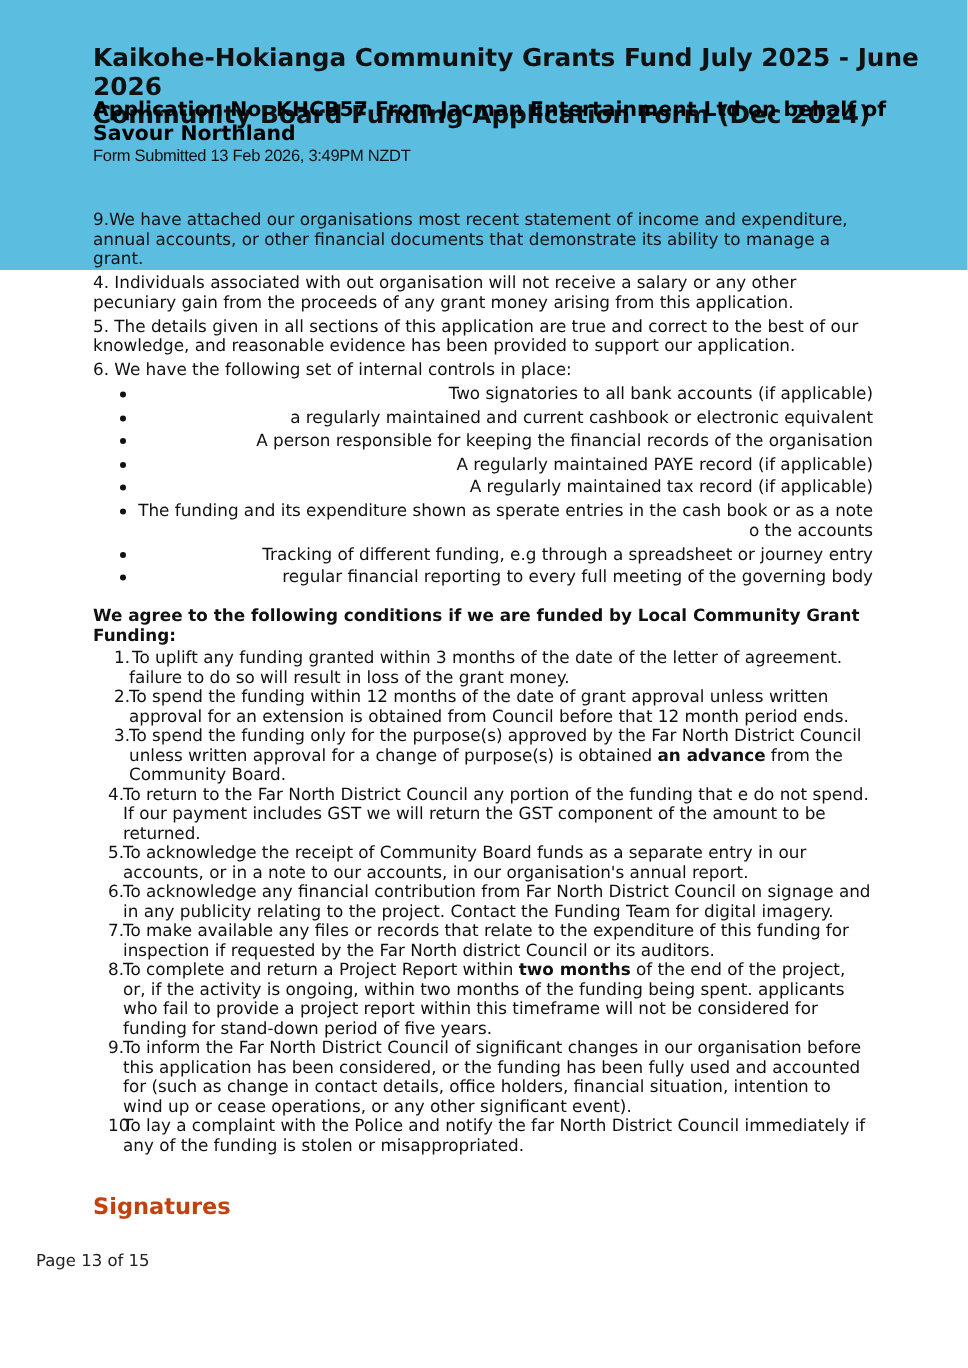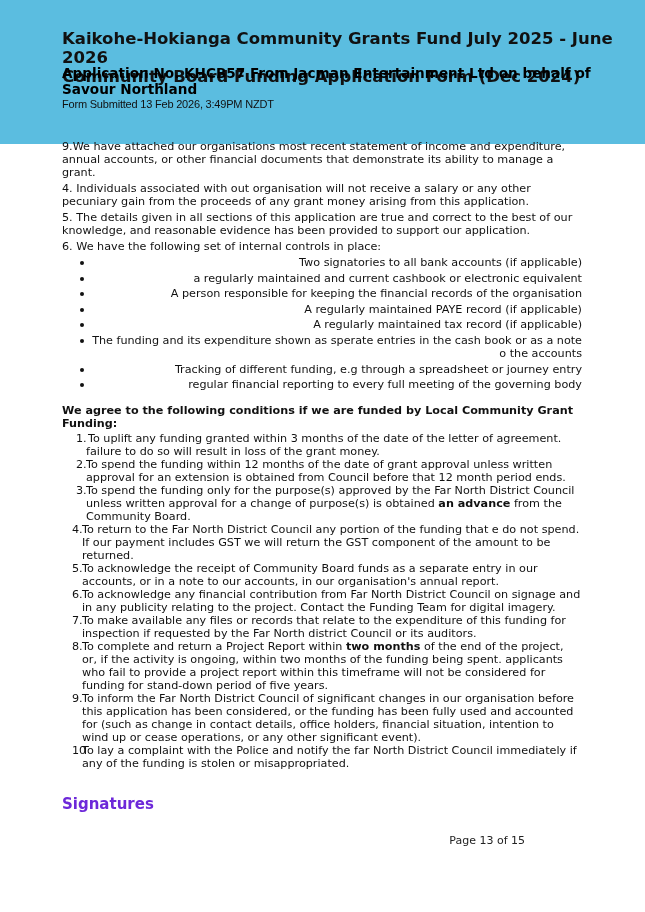--- a/index.html
+++ b/index.html
@@ -2,21 +2,21 @@
 <html><head>
 <meta charset="utf-8">
 <style>
   html, body { margin: 0; padding: 0; }
   body {
     width: 645px; height: 912px; background: #ffffff; overflow: hidden;
     font-family: "DejaVu Sans", sans-serif; color: #111;
     position: relative;
   }
   .header {
-    position: absolute; left: 0; top: 0; width: 645px; height: 144px;
+    position: absolute; left: 0; top: 0; width: 645px; height: 180px;
     background: #5bbde0;
   }
   .h-title {
     position: absolute; left: 62px; top: 29px; width: 580px;
     font-weight: bold; font-size: 16.5px; line-height: 19px; color: #111;
   }
   .h-sub {
     position: absolute; left: 62px; top: 66px; width: 580px;
     font-weight: bold; font-size: 13.6px; line-height: 15.5px; color: #000000;
   }
@@ -36,25 +36,25 @@
     content: ""; position: absolute; left: 2px; top: 5px;
     width: 4px; height: 4px; border-radius: 50%; background: #111;
   }
   .bullets li.first { padding-left: 12px; }
   .agree-head { font-weight: bold; margin: 13px 0 2px 0; }
   .conds { margin: 0; padding: 0 0 0 14px; list-style: none; }
   .conds li { position: relative; padding-left: 10px; margin-bottom: 0px; }
   .conds .num { position: absolute; left: 0; top: 0; }
   .signatures {
     position: absolute; left: 62px; top: 795px;
-    font-weight: bold; font-size: 15px; color: #6d28d9;
+    font-weight: bold; font-size: 15px; color: #c2410c;
   }
   .page-no {
-    position: absolute; left: 0; width: 525px; top: 834px; text-align: right;
-    font-size: 11px; color: #222;
+    position: absolute; left: 0; width: 525px; top: 834px; text-align: left;
+    font-size: 11px; color: #222; padding-left: 24px;
   }
   b { font-weight: bold; }
 </style>
 </head>
 <body>
 
 <div class="header">
   <div class="h-title">
     <div>Kaikohe-Hokianga Community Grants Fund July 2025 - June 2026</div>
     <div>Community Board Funding Application Form (Dec 2024)</div>

